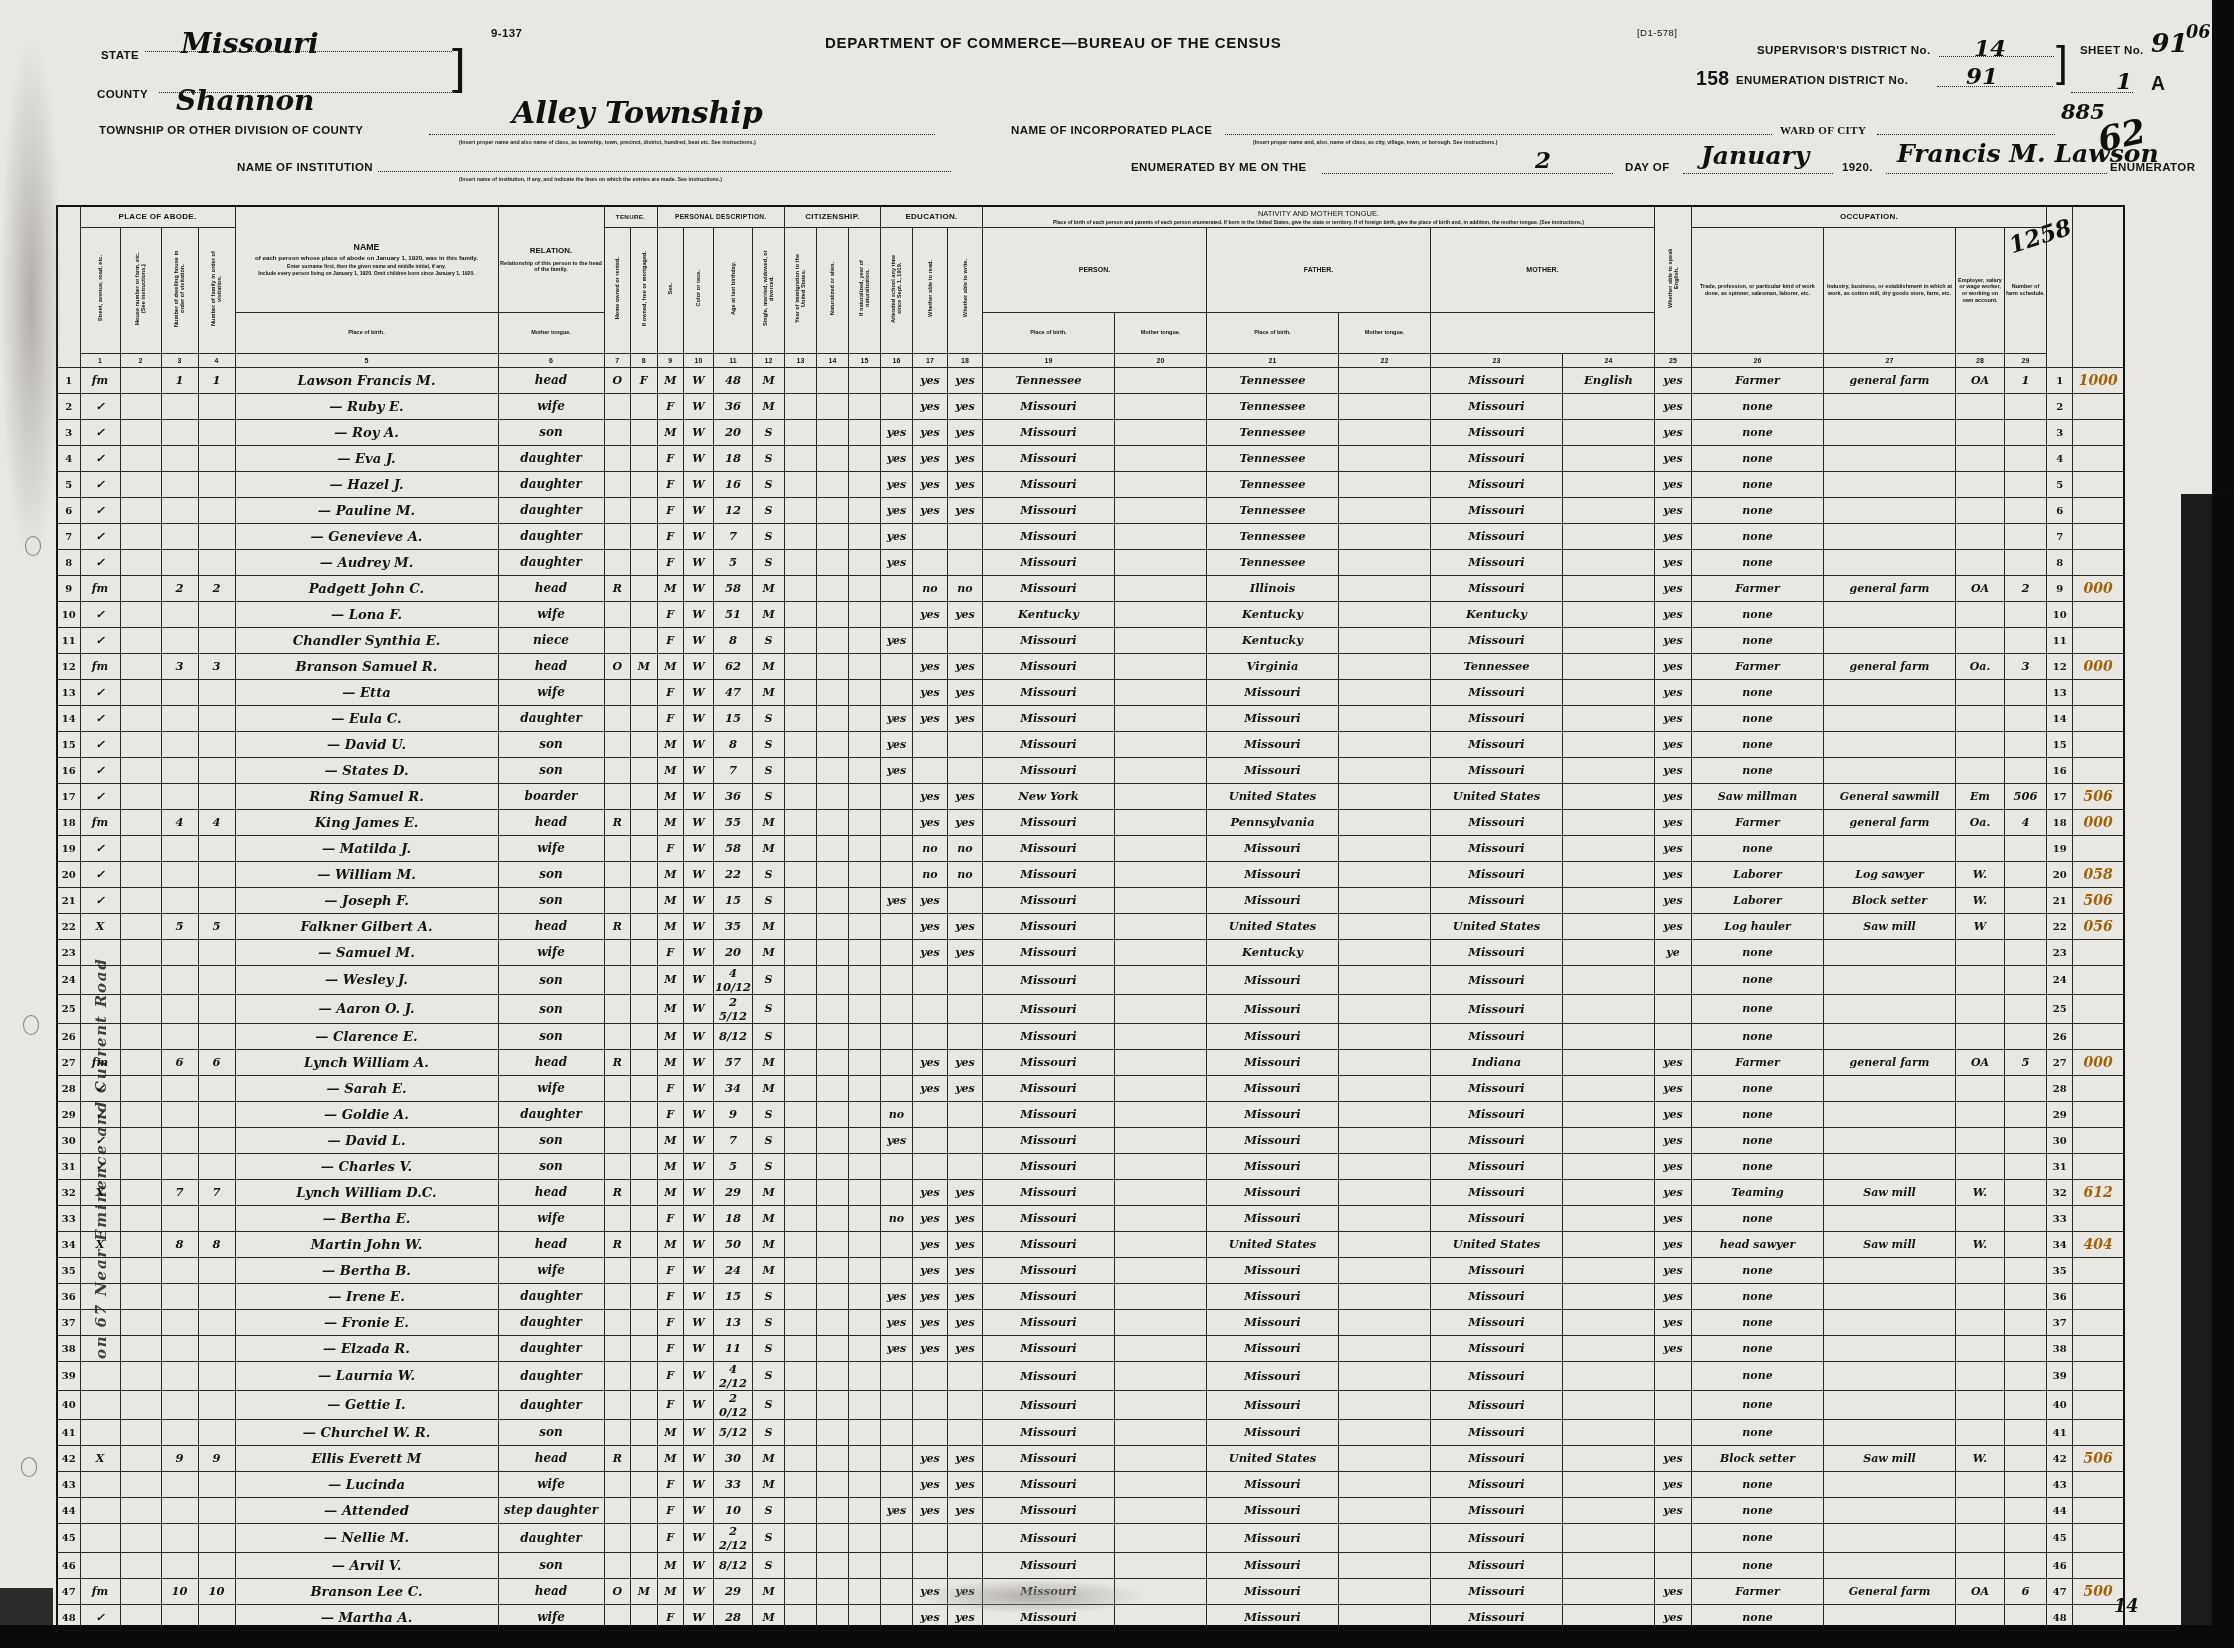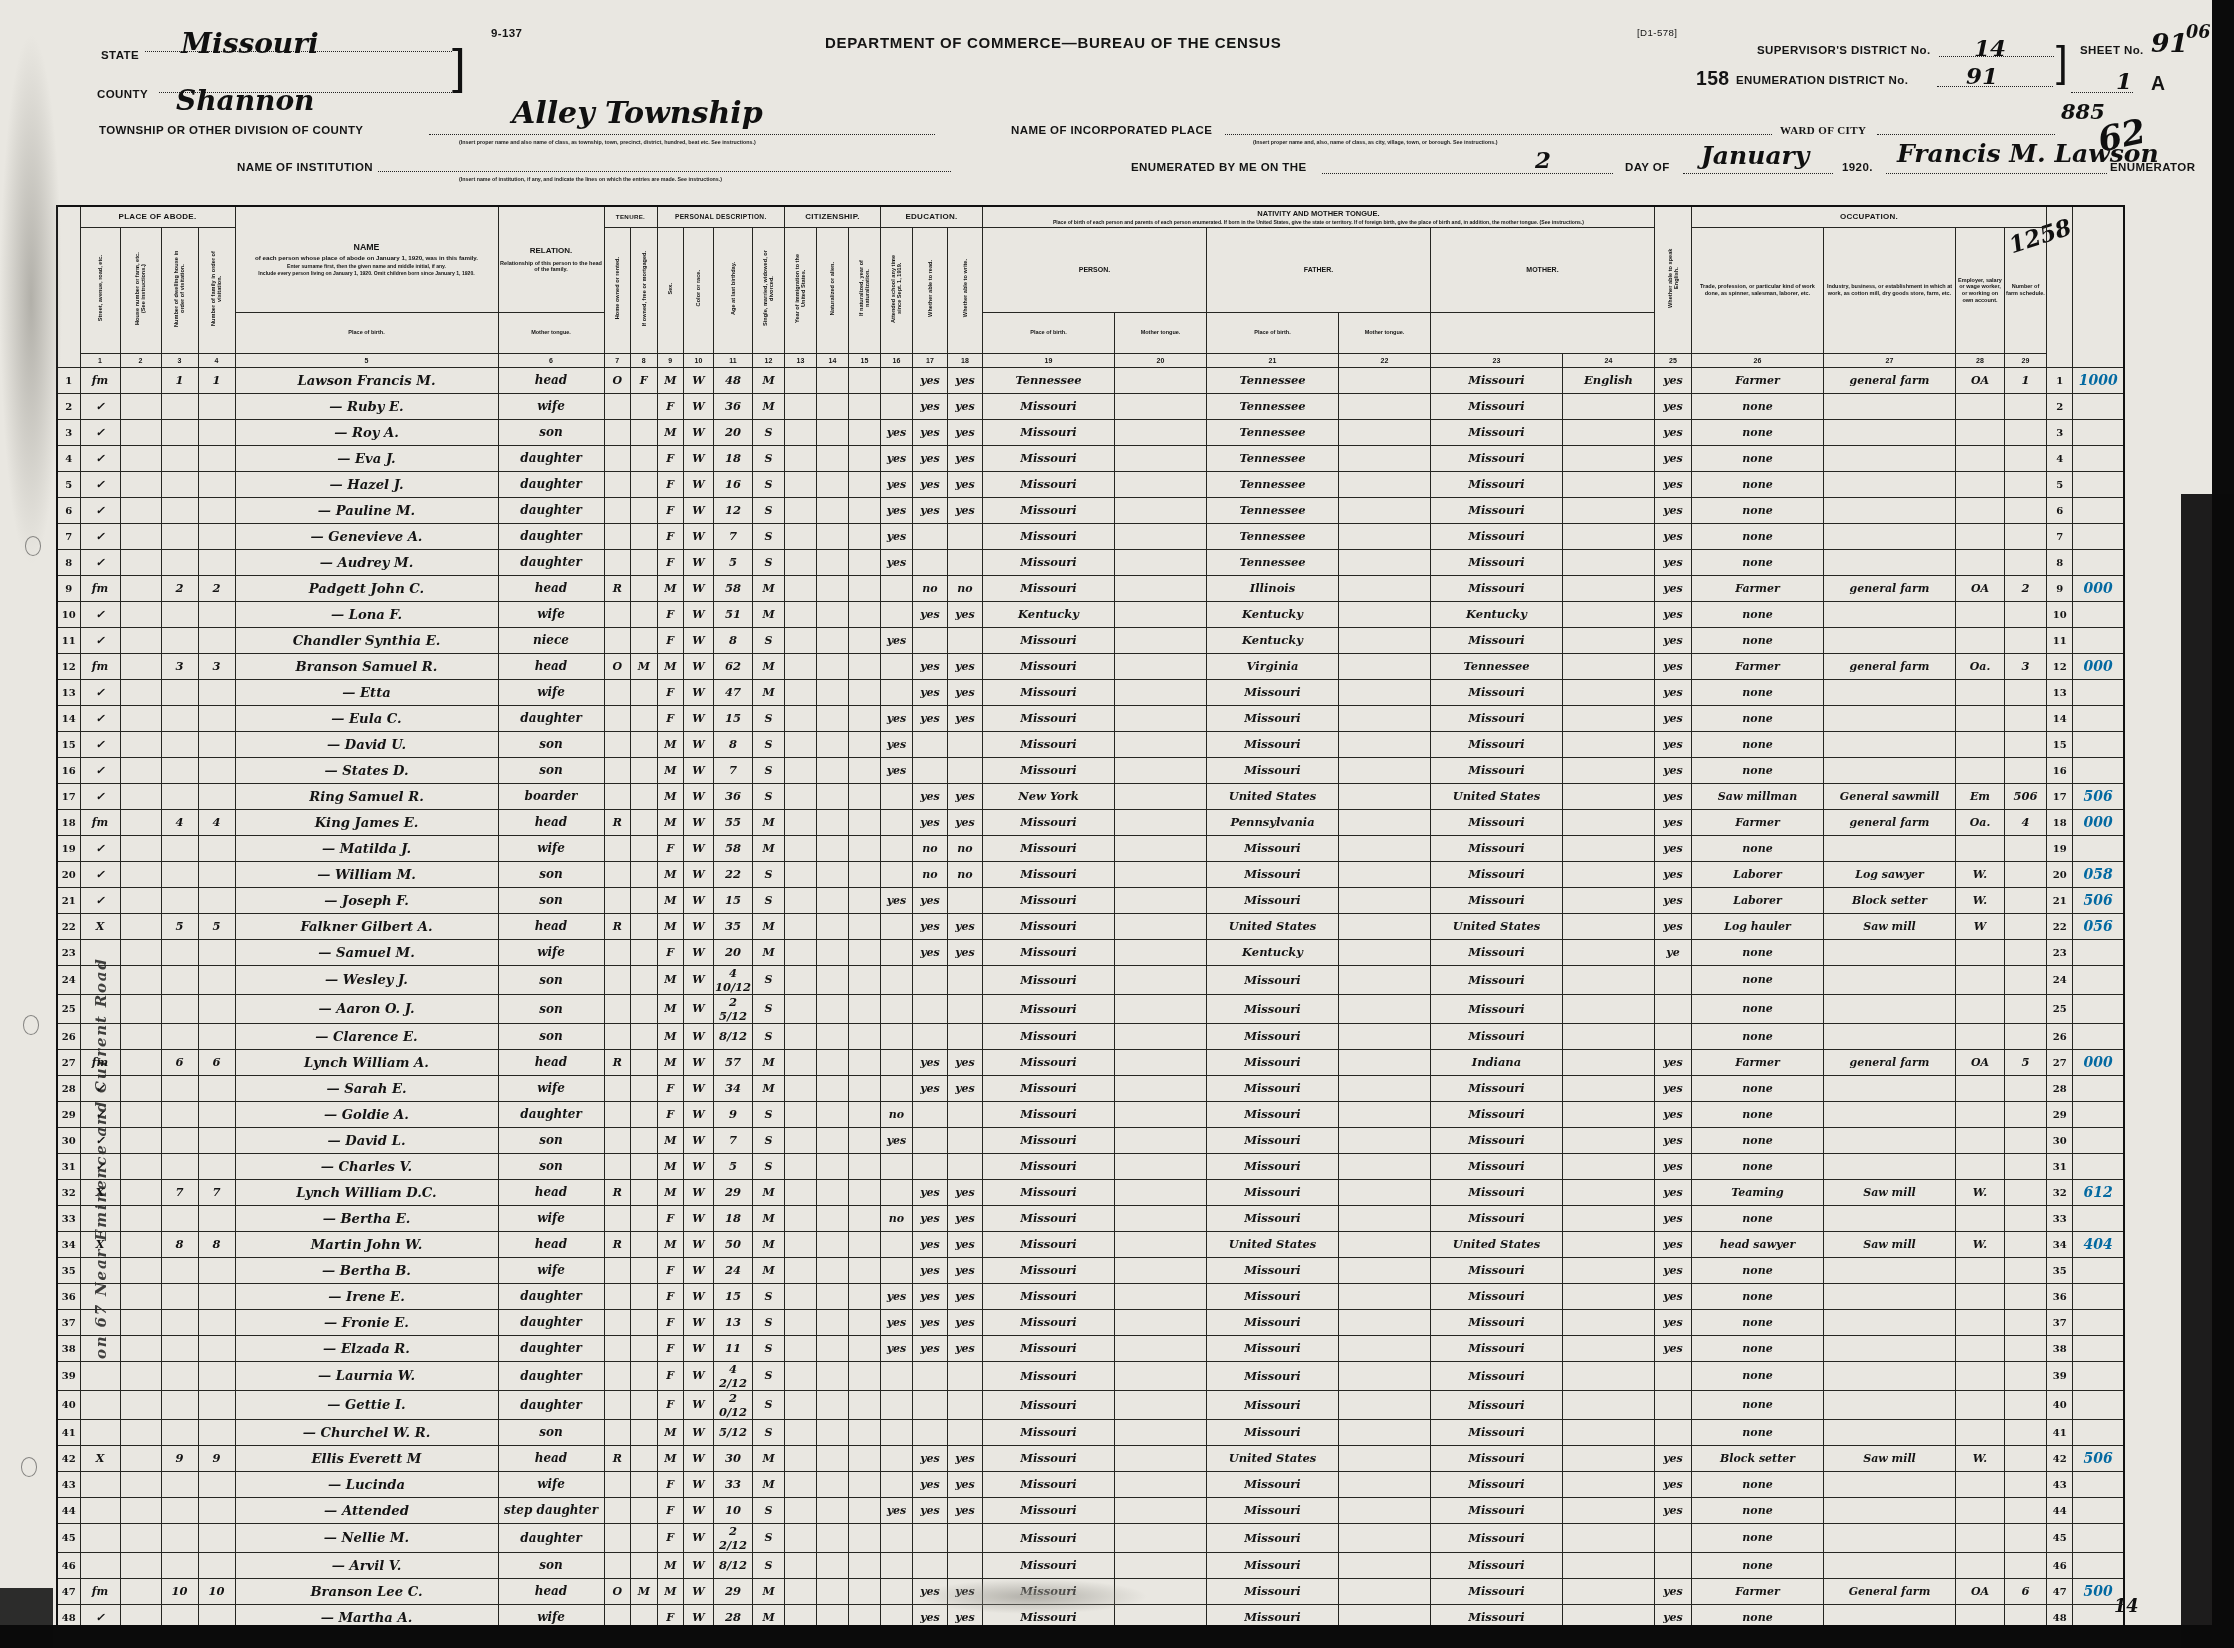--- a/index.html
+++ b/index.html
@@ -19,29 +19,29 @@
   table.census th,table.census td{border:0.9px solid #262622;padding:0 0.9px;text-align:center;
                vertical-align:middle;overflow:hidden;}
   thead th{font-weight:bold;background:transparent;}
   .gtitle{font-size:8px;font-weight:bold;letter-spacing:0.3px;}
   .v{writing-mode:vertical-rl;transform:rotate(180deg);font-size:5.6px;font-weight:bold;
      line-height:1.15;margin:0 auto;max-height:81px;display:inline-block;}
   .tiny{font-size:5.5px;font-weight:bold;line-height:1.2;}
   .namehead .t1{font-size:8.8px;font-weight:bold;display:block;}
   .namehead .t2{font-size:6.2px;font-weight:bold;display:block;margin-top:1.8px;}
   .namehead .t3{font-size:5.1px;font-weight:bold;display:block;margin-top:1.8px;}
-  .nathead .t1{font-size:7.5px;font-weight:bold;display:block;}
+  .nathead .t1{font-size:7.5px;font-weight:normal;display:block;}
   .nathead .t2{font-size:5.1px;font-weight:bold;display:block;margin-top:0.9px;white-space:normal;}
   .numrow td{font-size:7px;font-weight:bold;height:13.2px;}
   tbody td{height:25px;}
   td.lnum,td.rnum{font-family:"DejaVu Serif",serif;font-size:10px;font-weight:bold;border:none;}
   td.lnum{border-right:2.6px solid #111;}
   td.rnum{border-left:2.6px solid #111;}
   td.mgn{border:none;font-family:"DejaVu Serif",serif;font-style:italic;font-weight:700;
-         font-size:14px;text-align:left;padding-left:3.5px;color:#0369a1;}
+         font-size:14px;text-align:left;padding-left:3.5px;color:#a16207;}
   td.gR{border-right:1.8px solid #111;}
   td.c-name{text-align:left;padding-left:7px;font-size:13.2px;}
   td.c-rel{font-size:12px;}
   td.c-sm{font-size:11px;}
   td.c-num{font-size:11.5px;}
   td.c-pob{font-size:11.5px;}
   td.c-occ{font-size:11px;}
   tbody td.hwcell{font-family:"DejaVu Serif",serif;font-style:italic;font-weight:600;}
   
   .band{position:absolute;background:#0b0b0b;}

